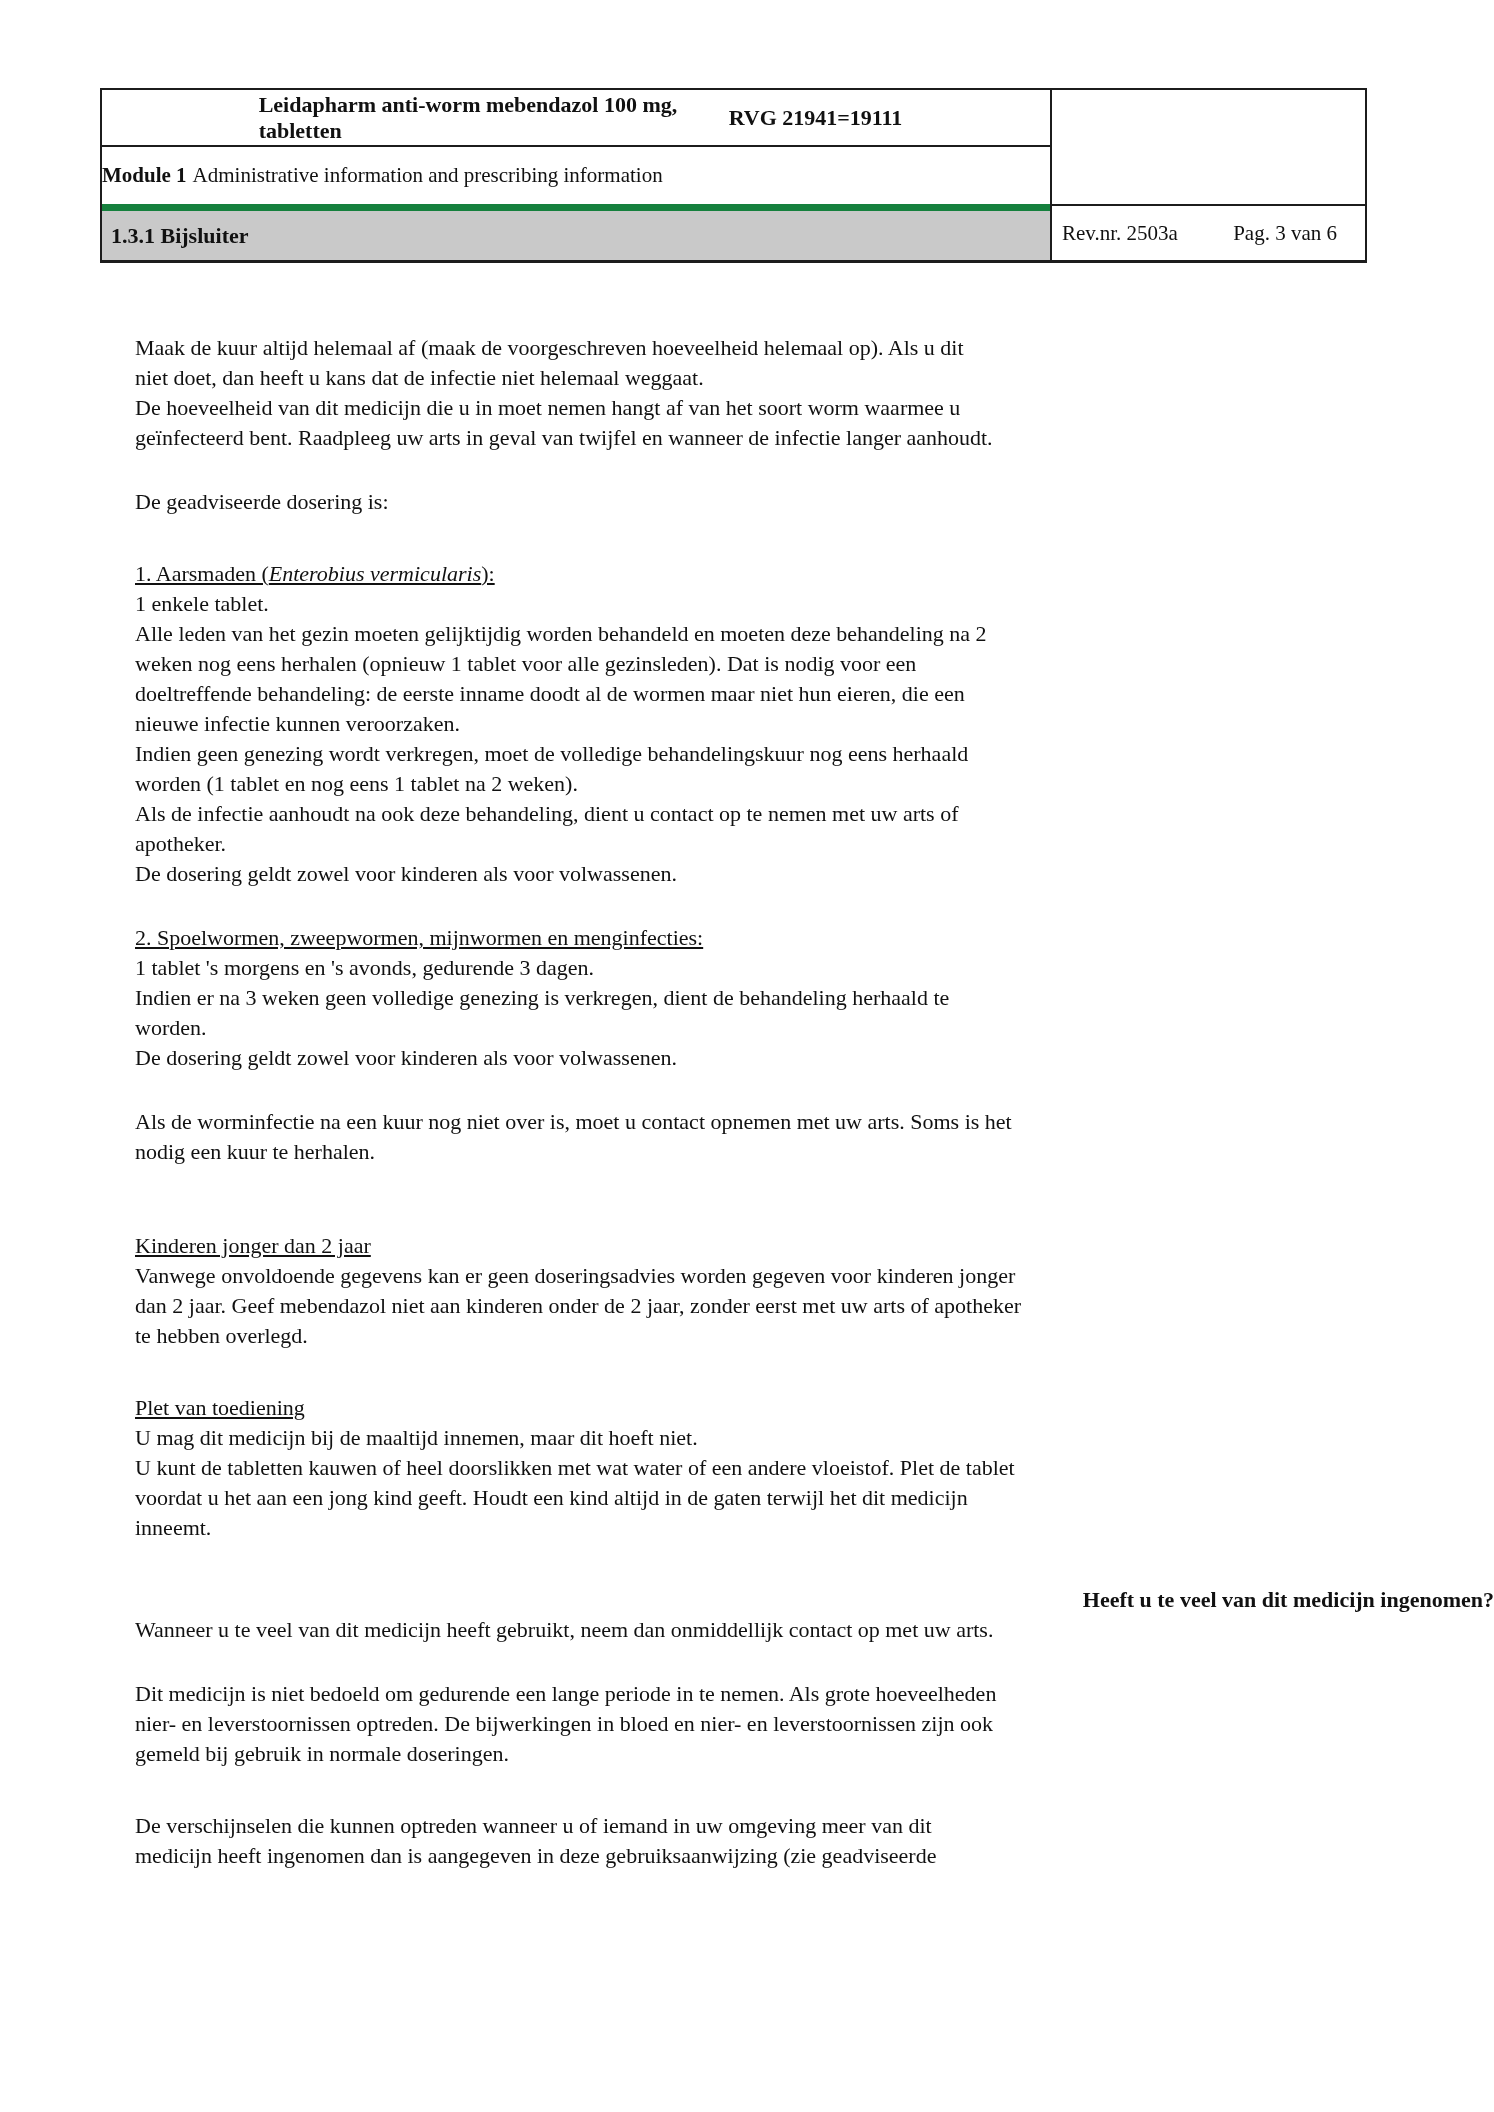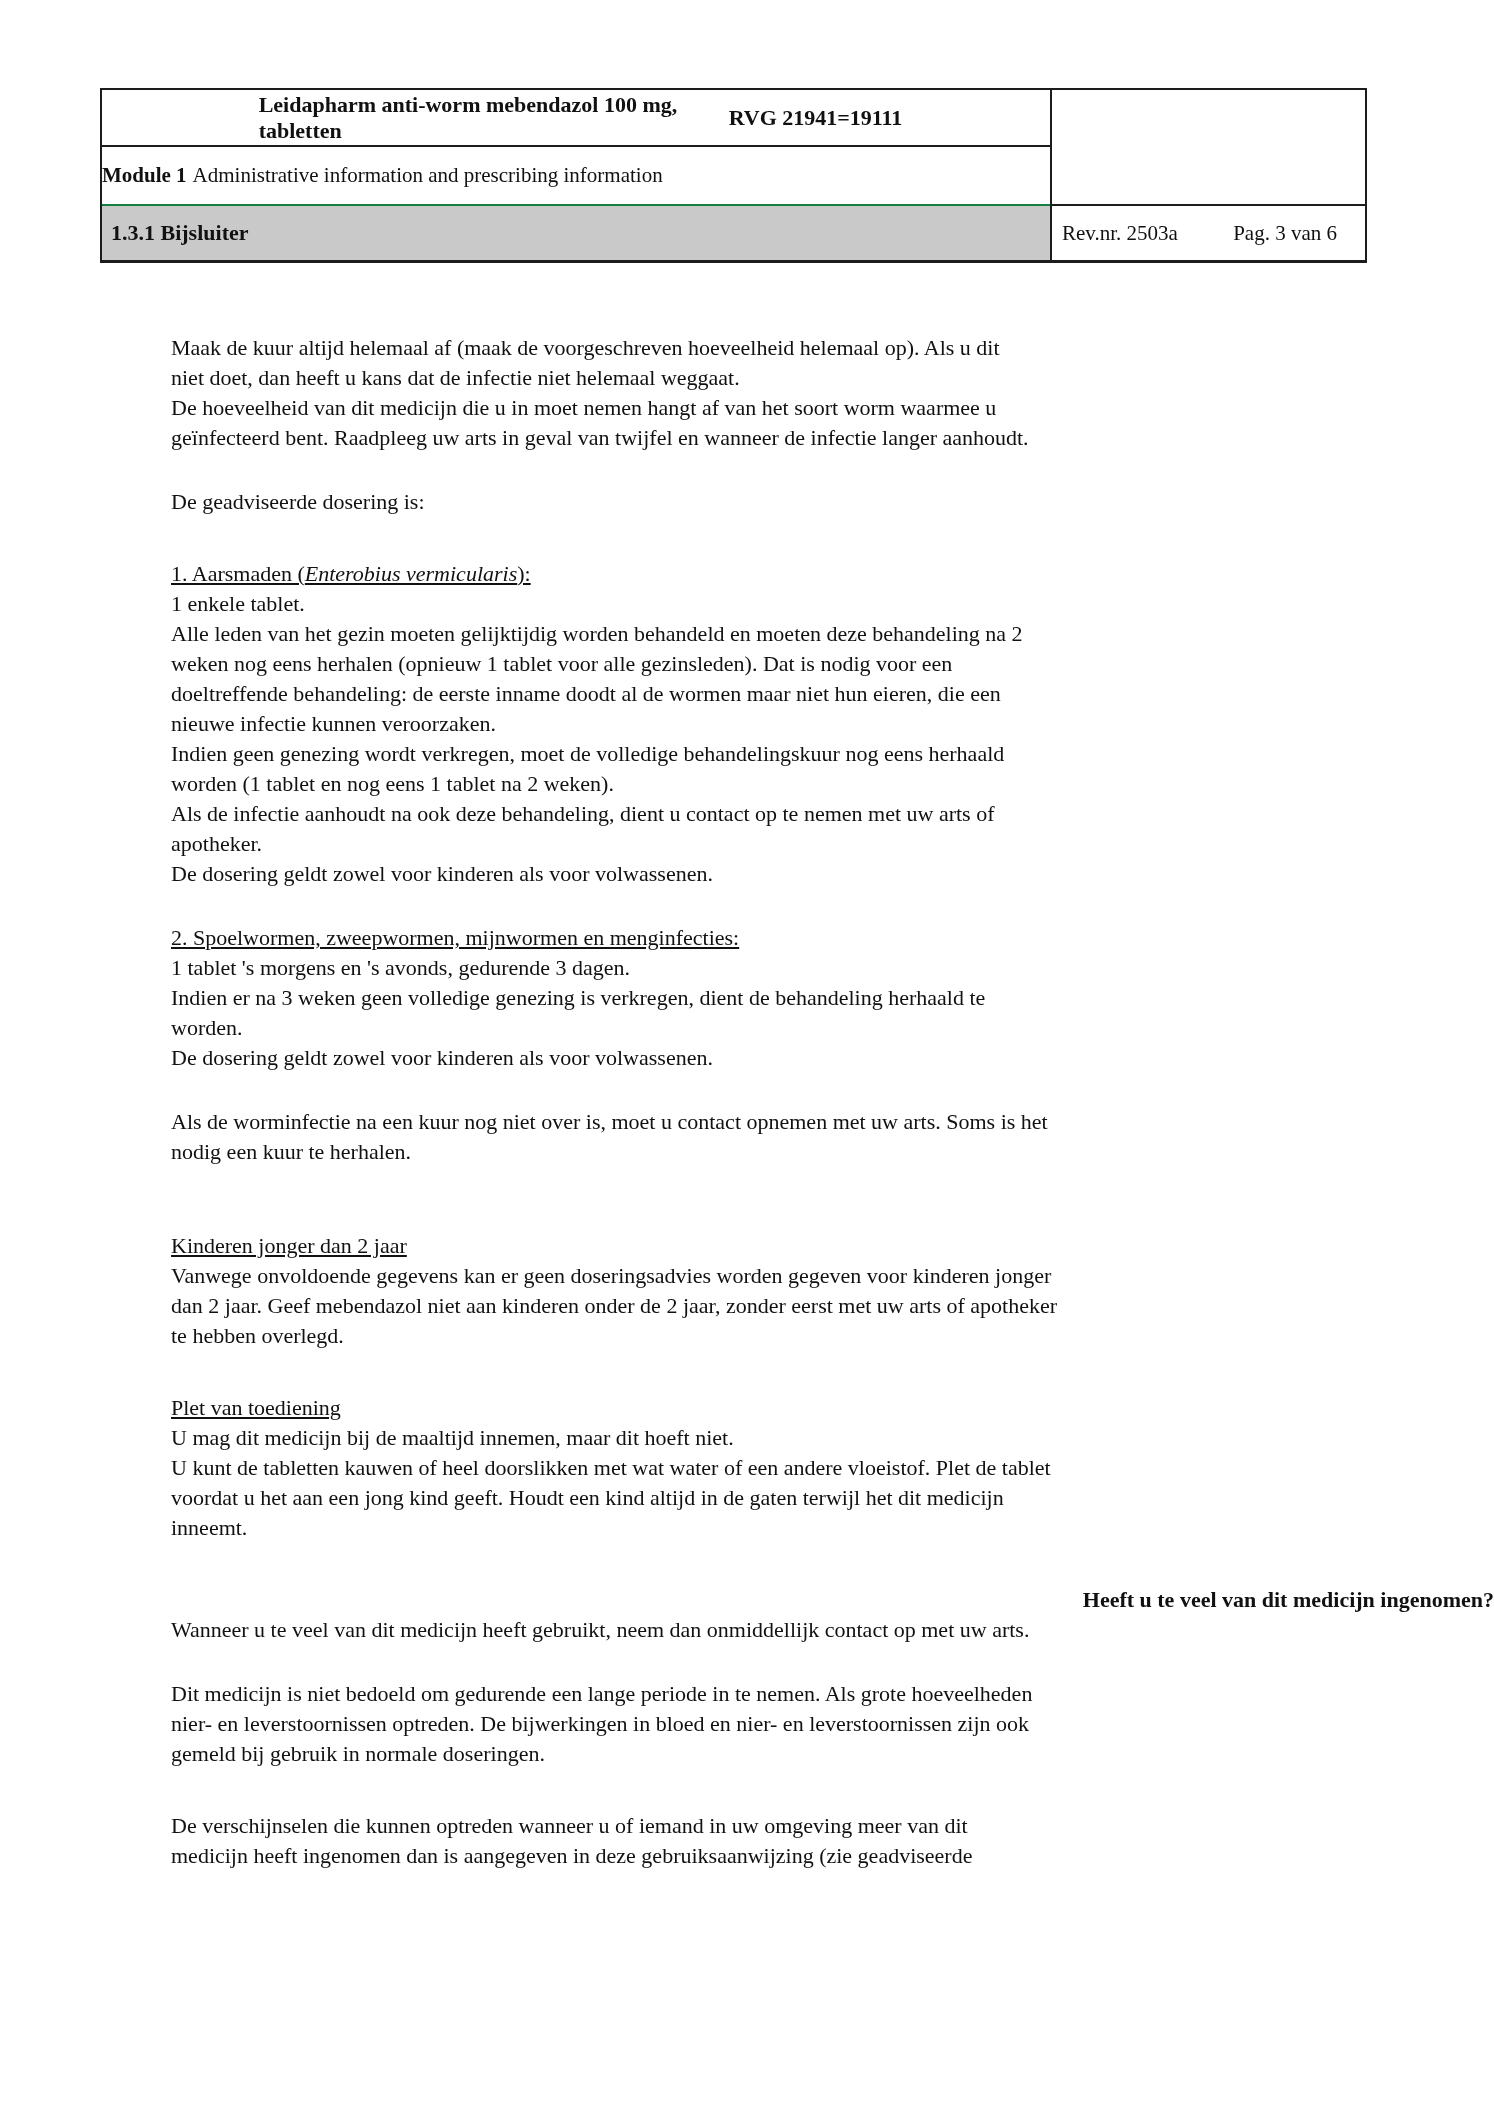--- a/index.html
+++ b/index.html
@@ -37,21 +37,21 @@
     grid-column: 1; grid-row: 2;
     font-size: 21px;
   }
   .cell-module b { margin-right: 6px; }
   .cell-right-blank {
     grid-column: 2; grid-row: 1 / span 2;
     border-left: 2px solid #1c1c1c;
   }
   .cell-section {
     grid-column: 1; grid-row: 3;
-    border-top: 2px solid #15803d;
+    border-top: 7px solid #15803d;
     padding-left: 9px;
     font-size: 22px; font-weight: bold;
   }
   .cell-revpage {
     grid-column: 2; grid-row: 3;
     border-top: 2px solid #1c1c1c;
     border-left: 2px solid #1c1c1c;
     padding: 0 28px 0 10px;
     font-size: 21px;
     justify-content: space-between;
@@ -59,21 +59,21 @@
 
   
   .doc-body {
     position: absolute;
     left: 135px; top: 333px;
     width: 1359px;
     font-size: 22px;
     line-height: 30px;
   }
   .block { margin: 0; }
-  .line { white-space: nowrap; margin-left: 36px; }
+  .line { white-space: nowrap; }
   .block.u .line-inner { text-decoration: underline; }
   .block.u em { font-style: italic; font-weight: normal; }
   .block.b { font-weight: bold; text-align: right; }
   .block.gap-s { height: 34px; }
   .block.gap-m { height: 42px; }
   .block.gap-l { height: 64px; }
 </style>
 </head>
 <body>
 

